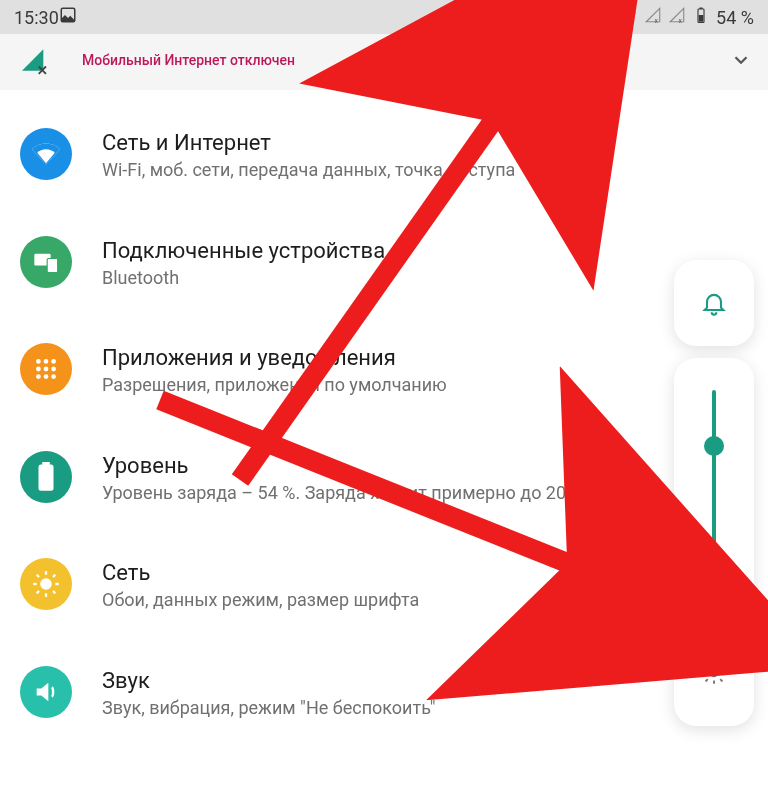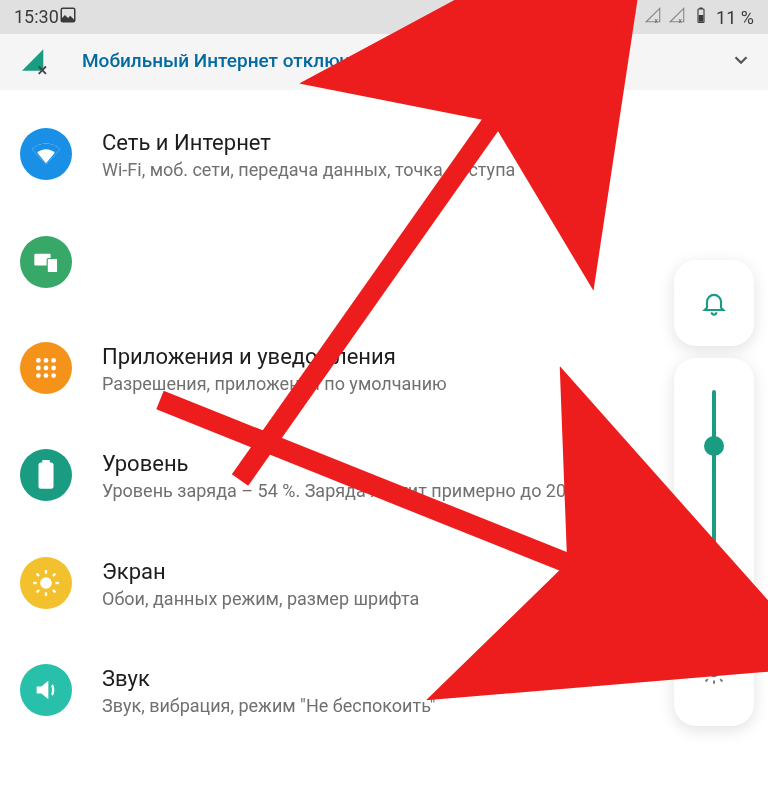--- a/index.html
+++ b/index.html
@@ -14,34 +14,34 @@
     }
     .status-bar {
       height: 34px;
       background: #e0e0e0;
       display: flex;
       align-items: center;
       padding: 0 14px;
       font-size: 18px;
       color: #3a3a3a;
     }
-    .status-left { display: flex; align-items: flex-start; }
+    .status-left { display: flex; align-items: center; }
     .status-right { margin-left: auto; display: flex; align-items: center; gap: 6px; }
     .status-time { font-weight: 400; }
     .pic-icon { width: 18px; height: 18px; }
     .mini-icon { width: 18px; height: 18px; }
 
     .notif-banner {
       background: #f5f5f5;
       display: flex;
       align-items: center;
       padding: 10px 16px 14px 18px;
     }
     .notif-icon { width: 32px; height: 32px; margin-right: 32px; flex-shrink: 0; }
-    .notif-title { font-size: 19px; font-weight: 500; color: #0369a1; }
+    .notif-title { font-size: 14px; font-weight: 500; color: #be185d; }
     .notif-chev { margin-left: auto; width: 22px; height: 22px; }
 
     .settings-list { padding-top: 38px; }
     .item {
       display: flex;
       align-items: flex-start;
       padding: 0 20px;
       margin-bottom: 54px;
     }
     .item:last-child { margin-bottom: 12px; }
@@ -146,21 +146,21 @@
           <text x="14" y="22" font-size="9" fill="#555">x</text>
         </svg>
     </span>
     <span>
       <svg class="mini-icon" viewBox="0 0 24 24">
           <rect x="8" y="4" width="8" height="18" rx="1" fill="none" stroke="#3a3a3a" stroke-width="1.5"></rect>
           <rect x="10" y="2" width="4" height="2" fill="#3a3a3a"></rect>
           <rect x="9" y="12" width="6" height="9" fill="#3a3a3a"></rect>
         </svg>
     </span>
-    <span>11 %</span>
+    <span>54 %</span>
   </div>
 </div>
 
 <div class="notif-banner">
   <span class="notif-icon">
     <svg viewBox="0 0 24 24">
         <path d="M3 20L19 4v16z" fill="#1a9c82"></path>
         <text x="14" y="23" font-size="10" font-weight="bold" fill="#444">✕</text>
       </svg>
   </span>
@@ -187,20 +187,24 @@
       <div class="item-sub">Wi-Fi, моб. сети, передача данных, точка доступа</div>
     </div>
   </div>
 
   <div class="item">
     <div class="item-icon ic-dev">
       <svg width="28" height="28" viewBox="0 0 24 24" fill="#fff">
           <rect x="2" y="5" width="14" height="10" rx="1"></rect>
           <rect x="13" y="9" width="9" height="12" rx="1" fill="#fff" stroke="#38a868" stroke-width="1"></rect>
         </svg>
+    </div>
+    <div class="item-text">
+      <div class="item-title">Подключенные устройства</div>
+      <div class="item-sub">Bluetooth</div>
     </div>
   </div>
 
   <div class="item">
     <div class="item-icon ic-app">
       <svg width="26" height="26" viewBox="0 0 24 24" fill="#fff">
         <circle cx="5" cy="5" r="2.2"></circle>
           <circle cx="12" cy="5" r="2.2"></circle>
           <circle cx="19" cy="5" r="2.2"></circle>
         <circle cx="5" cy="12" r="2.2"></circle>
@@ -240,21 +244,21 @@
             <line x1="1" y1="12" x2="4" y2="12"></line>
             <line x1="20" y1="12" x2="23" y2="12"></line>
             <line x1="4" y1="4" x2="6" y2="6"></line>
             <line x1="18" y1="18" x2="20" y2="20"></line>
             <line x1="4" y1="20" x2="6" y2="18"></line>
             <line x1="18" y1="6" x2="20" y2="4"></line>
           </g>
         </svg>
     </div>
     <div class="item-text">
-      <div class="item-title">Экран</div>
+      <div class="item-title">Сеть</div>
       <div class="item-sub">Обои, данных режим, размер шрифта</div>
     </div>
   </div>
 
   <div class="item">
     <div class="item-icon ic-snd">
       <svg width="28" height="28" viewBox="0 0 24 24" fill="#fff">
           <path d="M4 9v6h4l6 5V4L8 9z"></path>
           <path d="M17 8c1.5 1 1.5 7 0 8" stroke="#fff" stroke-width="2" fill="none"></path>
         </svg>

